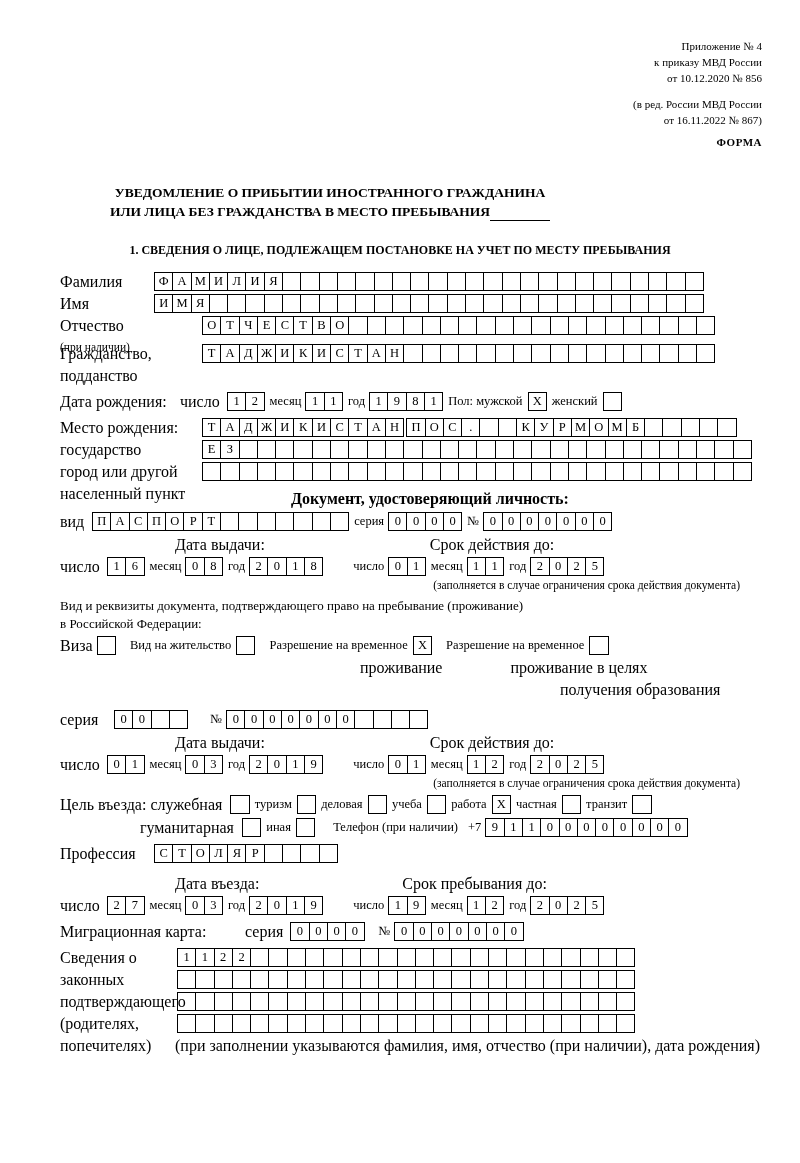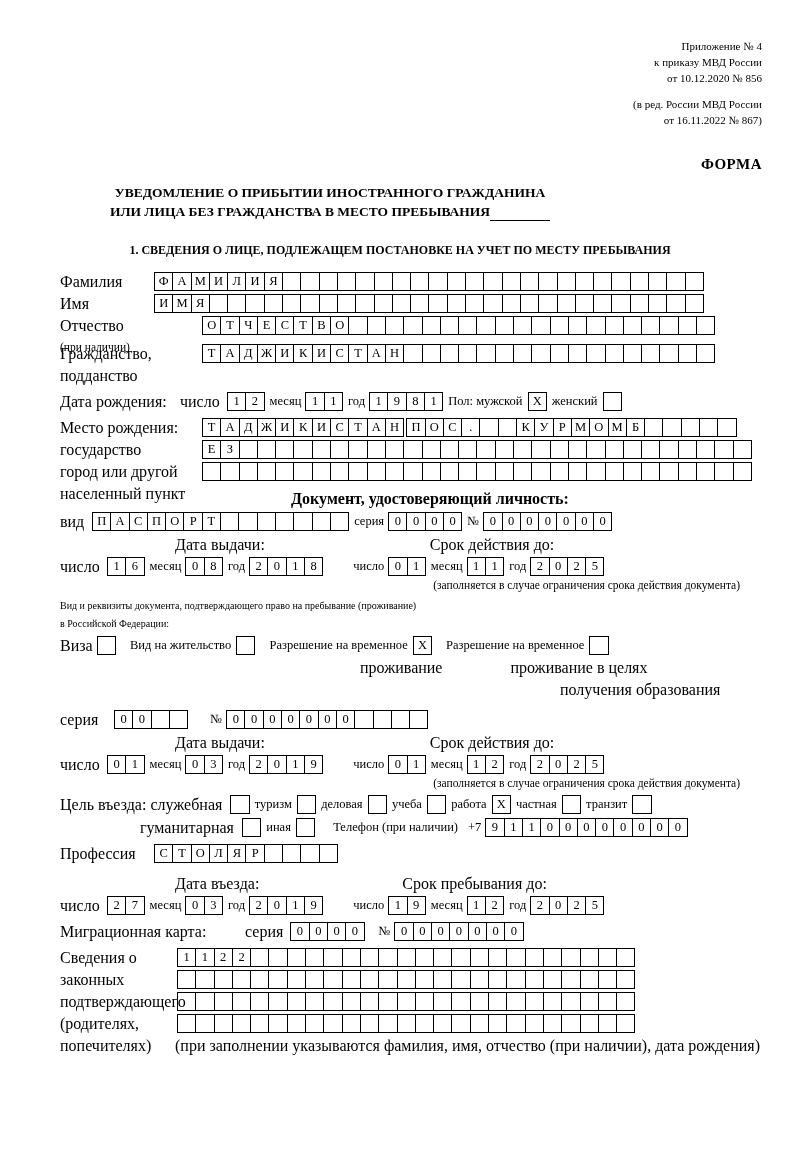--- a/index.html
+++ b/index.html
@@ -27,23 +27,23 @@
     top: 38px;
     right: 38px;
     width: 230px;
     font-size: 11px;
     line-height: 16px;
     text-align: right;
   }
   .hdr .grp2 { margin-top: 10px; }
   .forma {
     position: absolute;
-    top: 156px;
+    top: 136px;
     right: 38px;
-    font-size: 15px;
+    font-size: 11px;
     font-weight: bold;
     letter-spacing: 0.5px;
     text-align: center;
   }
   .title {
     position: absolute;
     top: 183px;
     left: 0;
     width: 660px;
     text-align: center;
@@ -117,21 +117,21 @@
     vertical-align: middle;
   }
   .mt6 { margin-top: 6px; }
   .mt10 { margin-top: 10px; }
   .mt3 { margin-top: 3px; }
   .right-note {
     text-align: right;
     font-size: 11.5px;
     padding-right: 20px;
   }
-  .sub-block { font-size: 10px; line-height: 18px; }
+  .sub-block { font-size: 13px; line-height: 18px; }
 </style>
 </head>
 <body>
 
 <div class="page">
 
   <div class="hdr">
     <div>Приложение № 4</div>
     <div>к приказу МВД России</div>
     <div>от 10.12.2020 № 856</div>

